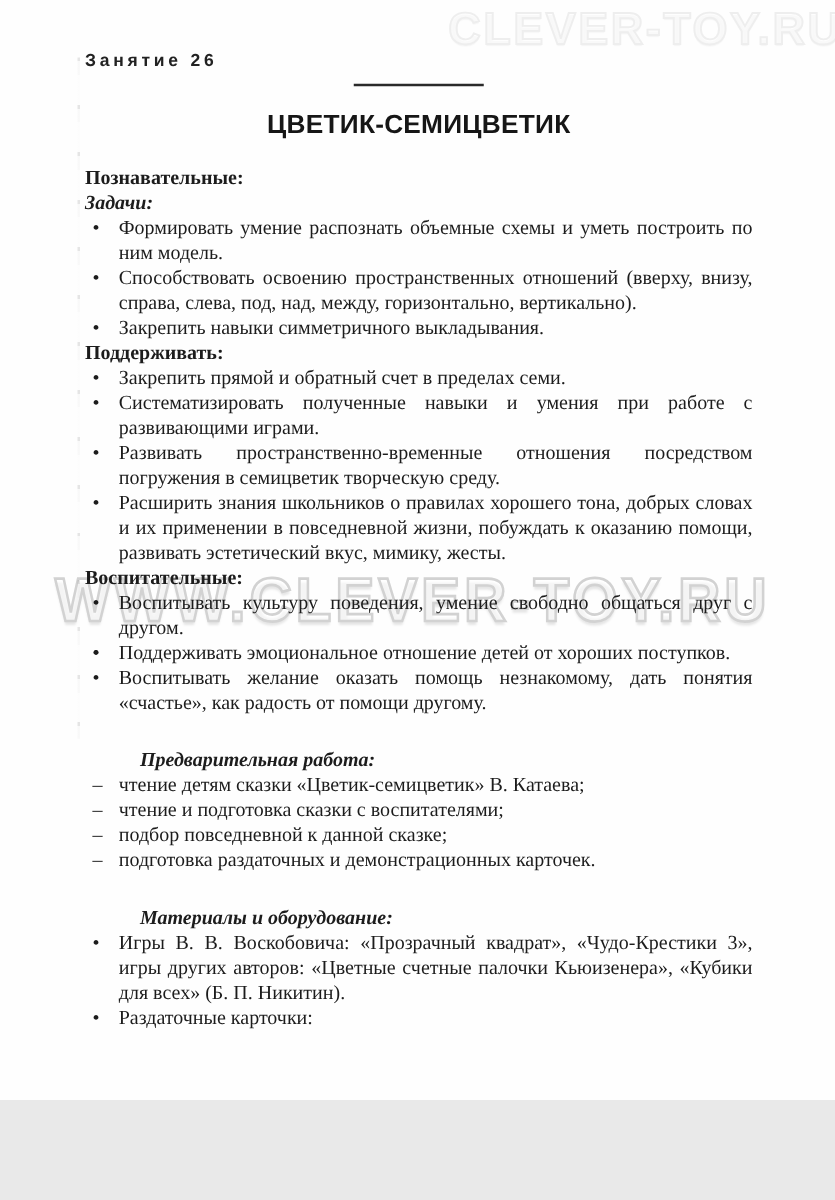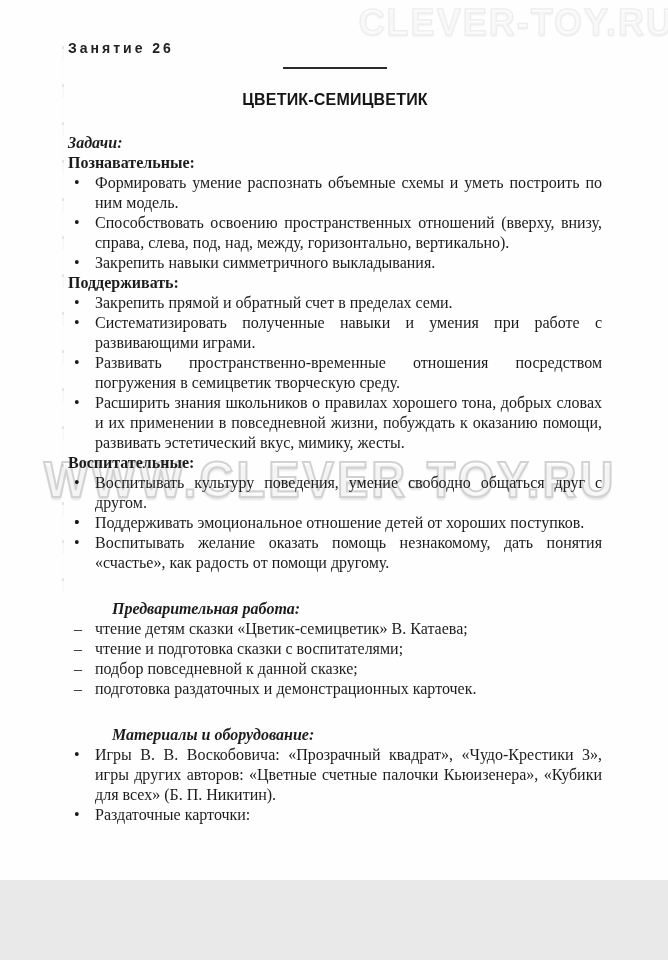--- a/index.html
+++ b/index.html
@@ -75,21 +75,21 @@
   .header-rule {
     width: 104px; height: 2px;
     margin: 9px auto 0 auto;
     background: #2a2a2a;
   }
   .doc-title {
     margin: 21px 0 0 0;
     text-align: center;
     font-family: "Liberation Sans", sans-serif;
     font-weight: bold;
-    font-size: 16px;
+    font-size: 21px;
     letter-spacing: 0.2px;
     color: #161616;
   }
 
   .sections { margin-top: 23px; }
 
   .sec-heading {
     font-weight: bold;
     text-align: left;
   }
@@ -142,22 +142,22 @@
   <div class="bottom-smudge"></div>
 
   <div class="content">
     <div class="lesson-label">Занятие 26</div>
 
     <div class="header-rule"></div>
 
     <h1 class="doc-title">ЦВЕТИК-СЕМИЦВЕТИК</h1>
 
     <div class="sections" id="sections">
+        <div class="sec-heading">Познавательные:</div>
         <div class="sec-heading italic">Задачи:</div>
-        <div class="sec-heading">Познавательные:</div>
         <div class="list-item"><span class="marker">•</span><span>Формировать умение распознать объемные схемы и уметь построить по ним модель.</span></div>
         <div class="list-item"><span class="marker">•</span><span>Способствовать освоению пространственных отношений (вверху, внизу, справа, слева, под, над, между, горизонтально, вертикально).</span></div>
         <div class="list-item"><span class="marker">•</span><span>Закрепить навыки симметричного выкладывания.</span></div>
         <div class="sec-heading">Поддерживать:</div>
         <div class="list-item"><span class="marker">•</span><span>Закрепить прямой и обратный счет в пределах семи.</span></div>
         <div class="list-item"><span class="marker">•</span><span>Систематизировать полученные навыки и умения при работе с развивающими играми.</span></div>
         <div class="list-item"><span class="marker">•</span><span>Развивать пространственно-временные отношения посредством погружения в семицветик творческую среду.</span></div>
         <div class="list-item"><span class="marker">•</span><span>Расширить знания школьников о правилах хорошего тона, добрых словах и их применении в повседневной жизни, побуждать к оказанию помощи, развивать эстетический вкус, мимику, жесты.</span></div>
         <div class="sec-heading">Воспитательные:</div>
         <div class="list-item"><span class="marker">•</span><span>Воспитывать культуру поведения, умение свободно общаться друг с другом.</span></div>

